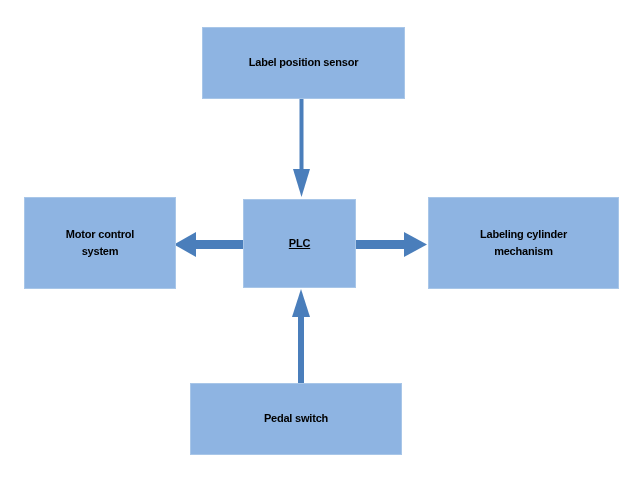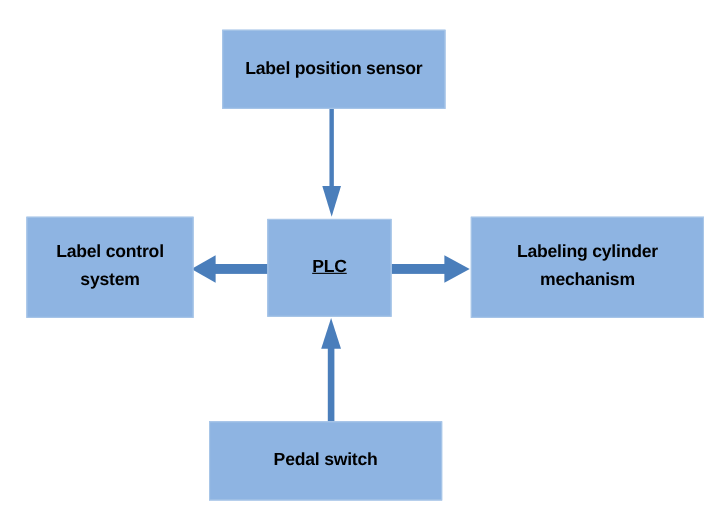--- a/index.html
+++ b/index.html
@@ -22,36 +22,36 @@
     position: absolute;
     box-sizing: border-box;
     background: #8eb4e2;
     border: 1px solid #a8c6e8;
     display: flex;
     align-items: center;
     justify-content: center;
     text-align: center;
     color: #000000;
     font-weight: bold;
-    font-size: 16px;
+    font-size: 11px;
     line-height: 1.55;
     letter-spacing: -0.2px;
     font-family: "Liberation Sans", sans-serif;
   }
   .node-label {
     display: block;
     padding: 0 6px;
     white-space: pre-line;
   }
 
   
   #node-sensor   { left: 202px; top: 27px;  width: 203px; height: 72px; }
   #node-motor    { left: 24px;  top: 197px; width: 152px; height: 92px; }
   #node-plc      { left: 243px; top: 199px; width: 113px; height: 89px; text-decoration: underline; }
-  #node-cylinder { left: 428px; top: 197px; width: 212px; height: 92px; }
+  #node-cylinder { left: 428px; top: 197px; width: 191px; height: 92px; }
   #node-pedal    { left: 190px; top: 383px; width: 212px; height: 72px; }
 
   
   #arrow-layer {
     position: absolute;
     left: 0;
     top: 0;
     width: 640px;
     height: 480px;
     pointer-events: none;
@@ -83,21 +83,21 @@
       <rect x="298" y="313" width="6" height="70" fill="#4a7ebb"></rect>
       <polygon points="292,317 310,317 301,289" fill="#4a7ebb"></polygon>
     </g>
   </svg>
 
   <div class="node" id="node-sensor">
     <span class="node-label">Label position sensor</span>
   </div>
 
   <div class="node" id="node-motor">
-    <span class="node-label">Label control
+    <span class="node-label">Motor control
 system</span>
   </div>
 
   <div class="node" id="node-plc">
     <span class="node-label">PLC</span>
   </div>
 
   <div class="node" id="node-cylinder">
     <span class="node-label">Labeling cylinder
 mechanism</span>

